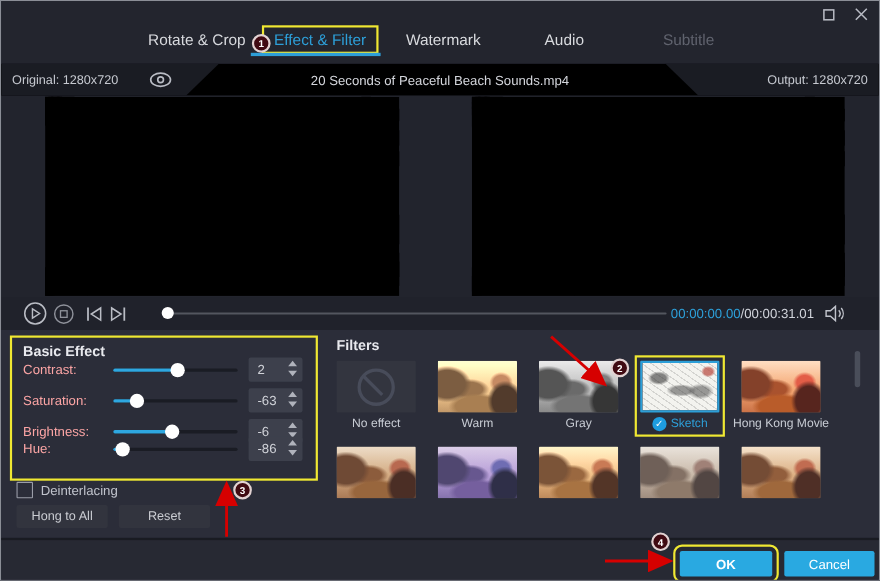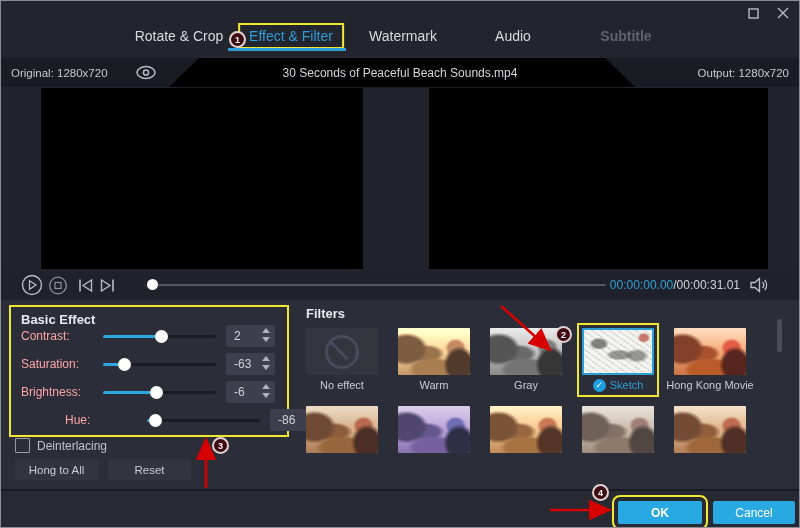--- a/index.html
+++ b/index.html
@@ -4,21 +4,21 @@
 <style>
   html,body{margin:0;padding:0;background:#44464f;font-family:"Liberation Sans",sans-serif;}
   .window{position:relative;width:800px;height:528px;background:#2b2d39;border:1px solid #8b8e96;box-sizing:border-box;overflow:hidden;}
 
   
   .titlebar{position:absolute;left:0;top:0;width:100%;height:57px;background:#23252e;}
   .win-controls{position:absolute;right:8px;top:4px;display:flex;gap:14px;align-items:center;color:#b8bbc4;}
   .win-btn{width:16px;height:16px;display:flex;align-items:center;justify-content:center;cursor:default;}
   .tab{position:absolute;top:22px;transform:translateX(-50%);color:#d8dade;font-size:14px;white-space:nowrap;padding:5px 11px;}
   .tab.active{color:#2d9fd8;border:2px solid #f0e832;padding:3px 9px;}
-  .tab.disabled{color:#60636e;font-weight:bold;}
+  .tab.disabled{color:#60636e;}
   .tab-underline{position:absolute;left:227px;top:47px;width:118px;height:3px;background:#2d9fd8;}
 
   
   .infobar{position:absolute;left:0;top:57px;width:100%;height:29px;background:#000000;}
   .trap{position:absolute;top:0;height:29px;background:#1a1c23;}
   .trap-left{left:0;width:198px;clip-path:polygon(0 0,198px 0,168px 100%,0 100%);}
   .trap-right{right:0;width:198px;clip-path:polygon(4px 0,198px 0,198px 100%,34px 100%);}
   .res-label{position:absolute;top:0;height:29px;display:flex;align-items:center;color:#c6c9d0;font-size:11.5px;}
   .filename{position:absolute;left:0;top:0;width:100%;height:29px;display:flex;align-items:center;justify-content:center;color:#d4d6dc;font-size:12px;}
   .eye{position:absolute;left:133px;top:5px;width:24px;height:19px;}
@@ -183,21 +183,21 @@
   <div class="infobar">
     <div class="trap trap-left"></div>
     <div class="trap trap-right"></div>
     <span class="res-label" style="left:10px">Original: 1280x720</span>
     <span class="eye">
       <svg width="24" height="19">
           <ellipse cx="12" cy="9.5" rx="9" ry="6" fill="none" stroke="#b9bcc4" stroke-width="1.5"></ellipse>
           <circle cx="12" cy="9.5" r="2.6" fill="none" stroke="#b9bcc4" stroke-width="1.5"></circle>
         </svg>
     </span>
-    <span class="filename">30 Seconds of Peaceful Beach Sounds.mp4</span>
+    <span class="filename">20 Seconds of Peaceful Beach Sounds.mp4</span>
     <span class="res-label" style="right:10px">Output: 1280x720</span>
   </div>
 
   <div class="preview-area">
     <div class="video video-orig orig">
       <svg viewBox="0 0 320 180" preserveAspectRatio="none">
           <use href="#palmScene"></use>
         </svg>
     </div>
     <div class="video video-sketch sk">
@@ -288,21 +288,21 @@
               <div class="sl-knob" style="left: 47%;"></div>
             </div>
             <div class="spin">
               <span class="spin-val">-6</span>
               <div class="spin-arrows">
                 <div class="tri-up"></div>
                 <div class="tri-dn"></div>
               </div>
             </div>
           </div>
-          <div class="be-row" style="top: 102px; margin-left: 44px;">
+          <div class="be-row" style="top: 90px;">
             <span class="be-label">Hue:</span>
             <div class="sl">
               <div class="sl-fill" style="width: 7%;"></div>
               <div class="sl-knob" style="left: 7%;"></div>
             </div>
             <div class="spin">
               <span class="spin-val">-86</span>
               <div class="spin-arrows">
                 <div class="tri-up"></div>
                 <div class="tri-dn"></div>

